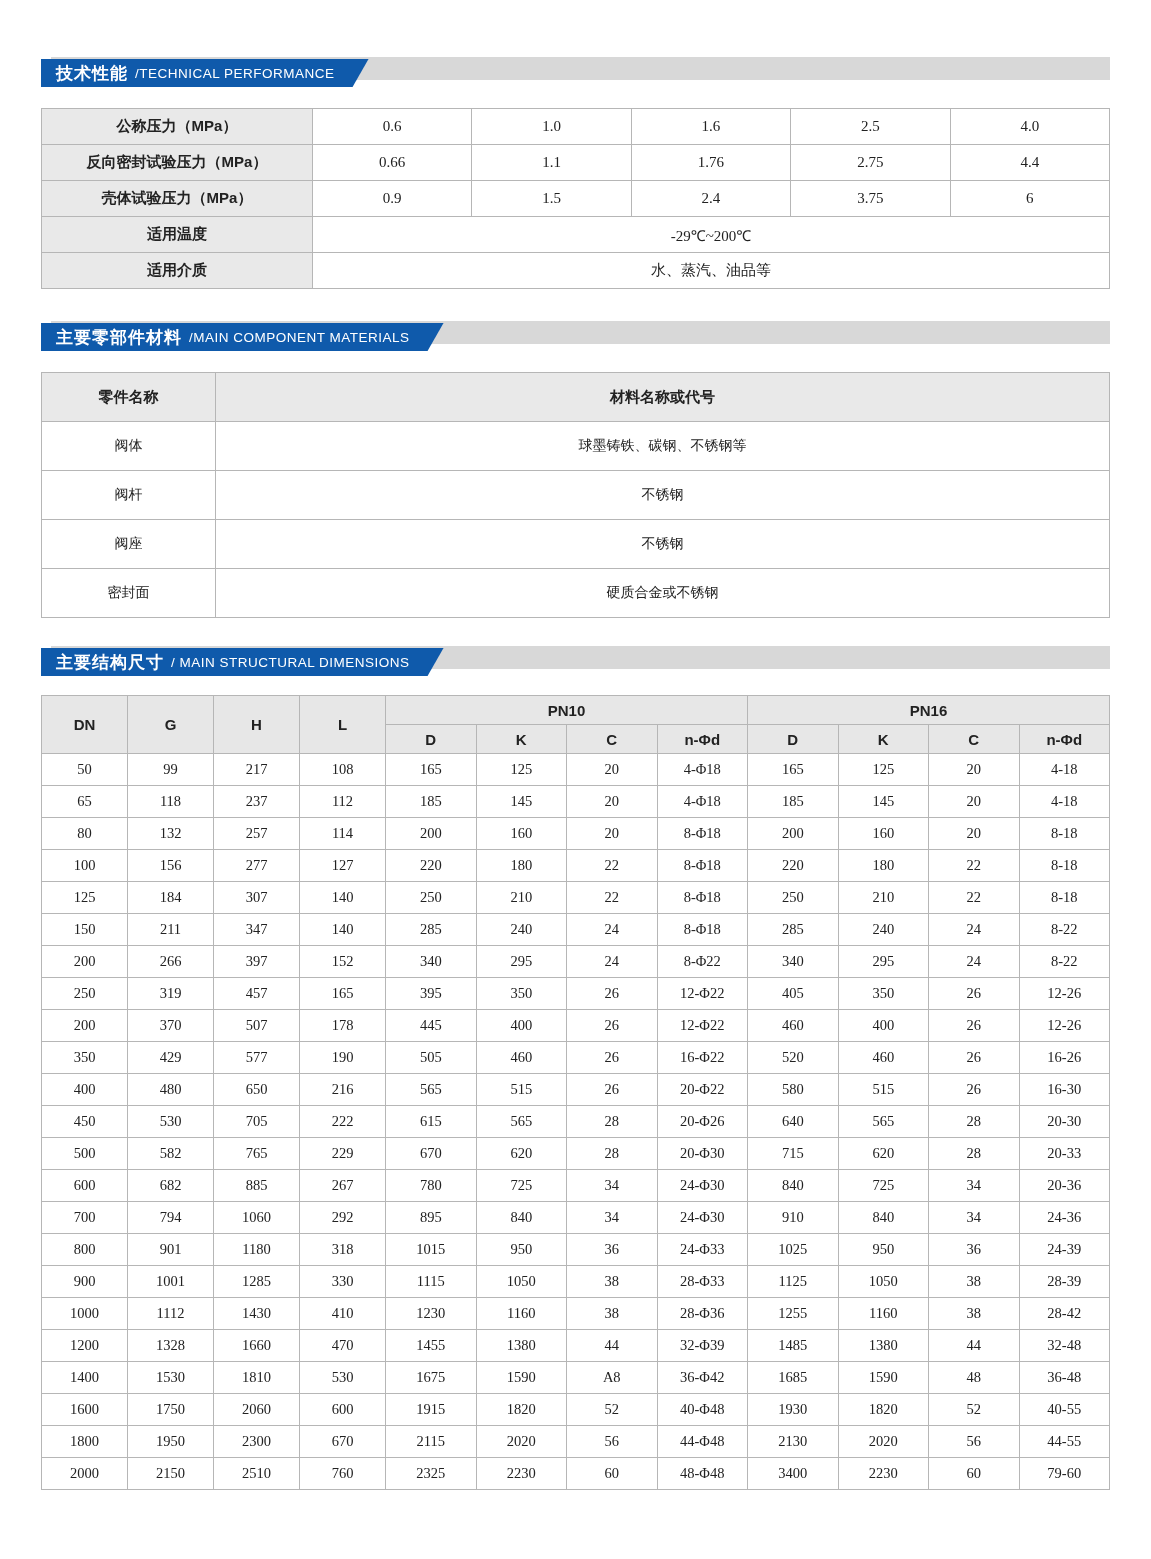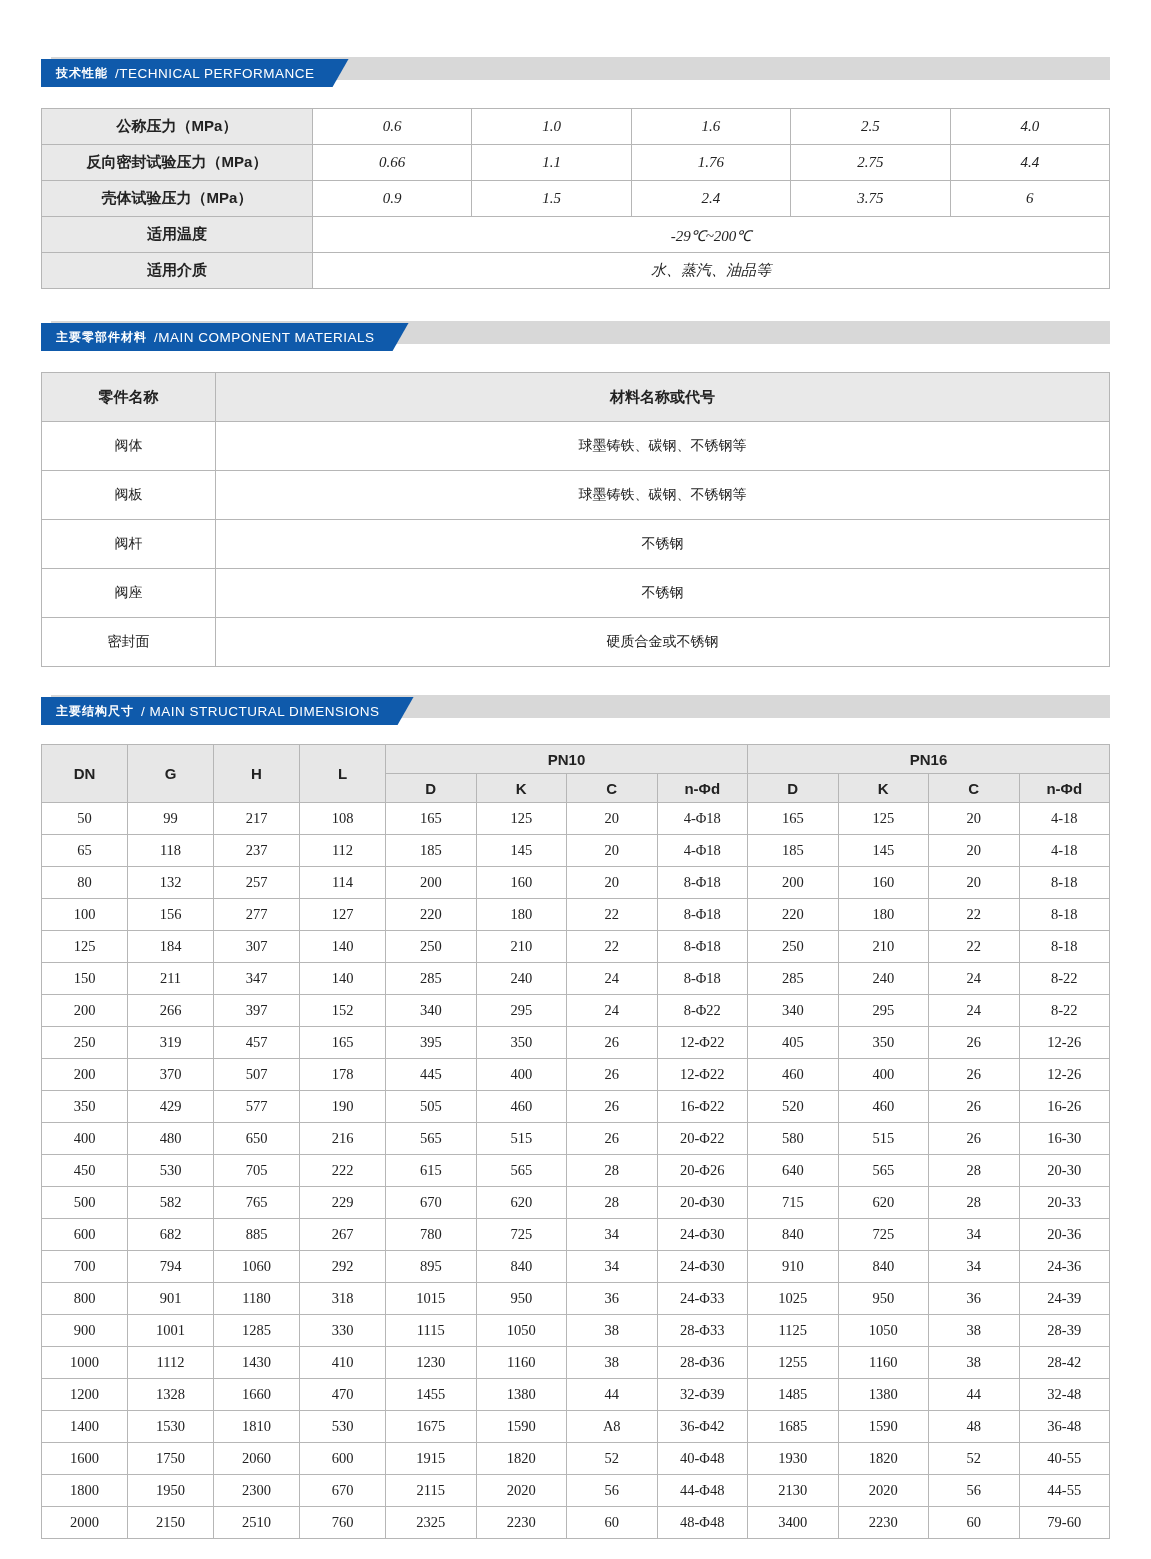--- a/index.html
+++ b/index.html
@@ -18,37 +18,37 @@
     background:var(--banner-gray,#d8d8d8);
   }
   .banner-blue{
     position:absolute;left:0;top:2px;height:28px;
     background:var(--accent-blue,#0f5aab);
     color:#fff;display:flex;align-items:center;
     padding:0 34px 0 15px;
     clip-path:polygon(0 0,100% 0,calc(100% - 16px) 100%,0 100%);
     white-space:nowrap;
   }
-  .banner-blue .zh{font-size:12px;font-weight:bold;letter-spacing:1px;}
+  .banner-blue .zh{font-size:17px;font-weight:bold;letter-spacing:1px;}
   .banner-blue .en{font-size:13.5px;margin-left:7px;letter-spacing:.5px;}
 
   
   table{border-collapse:collapse;table-layout:fixed;width:1069px;}
   td,th{
     border:1px solid #b6b6b6;
     text-align:center;vertical-align:middle;
     overflow:hidden;white-space:nowrap;
     padding:0 2px;box-sizing:border-box;
   }
 
   
   .tech-table{margin-top:21px;}
   .tech-table tr{height:36px;}
   .tech-table td.label{background:#e9e9e9;font-weight:bold;font-size:15px;}
-  .tech-table td.val{font-size:15px;font-family:"Liberation Serif",serif;font-style:italic;}
+  .tech-table td.val{font-size:15px;font-family:"Liberation Serif",serif;}
   .tech-table col.c-label{width:271px;}
 
   
   .mat-table{margin-top:21px;}
   .mat-table tr{height:49px;}
   .mat-table th{background:#e9e9e9;font-weight:bold;font-size:15px;}
   .mat-table td{font-size:14px;}
   .mat-table col.c-part{width:174px;}
 
   
@@ -137,24 +137,20 @@
       </colgroup>
       <thead id="mat-head">
           <tr>
             <th>零件名称</th>
             <th>材料名称或代号</th>
           </tr>
         </thead>
       <tbody id="mat-body">
           <tr>
             <td>阀体</td>
-            <td>球墨铸铁、碳钢、不锈钢等</td>
-          </tr>
-          <tr>
-            <td>阀板</td>
             <td>球墨铸铁、碳钢、不锈钢等</td>
           </tr>
           <tr>
             <td>阀杆</td>
             <td>不锈钢</td>
           </tr>
           <tr>
             <td>阀座</td>
             <td>不锈钢</td>
           </tr>

